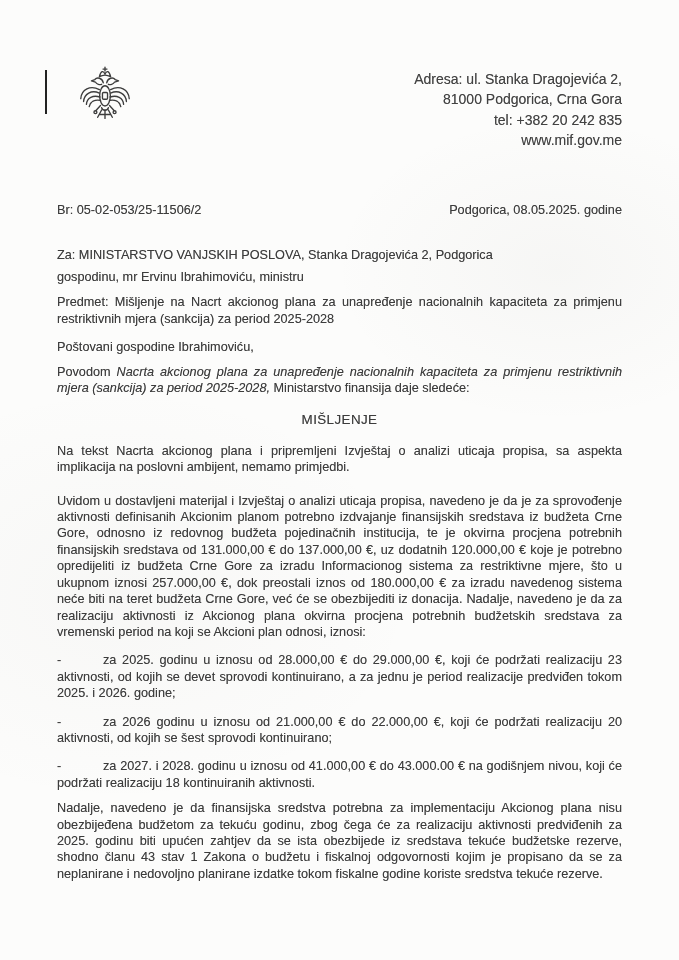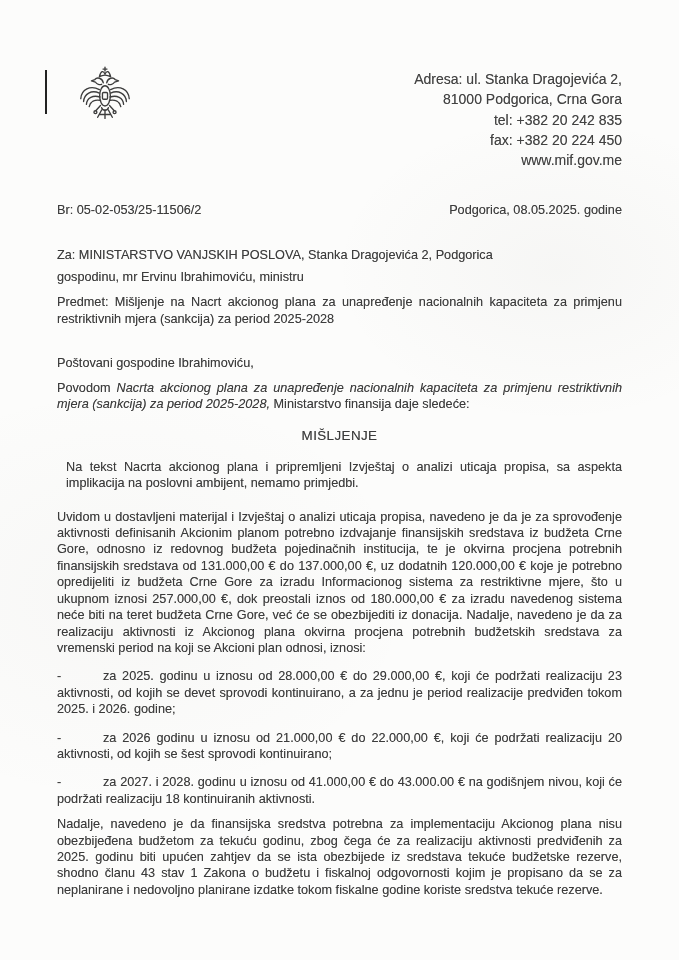--- a/index.html
+++ b/index.html
@@ -26,25 +26,25 @@
   .brand svg{display:block;width:60px;height:62px;margin-left:12px;}
   .brand-name{font-size:16px;line-height:1.38;margin-top:3px;letter-spacing:0.2px;}
   .contact{text-align:right;font-size:14px;line-height:1.45;margin-top:3px;color:#424242;}
   .ref-row{display:flex;justify-content:space-between;margin-top:24px;text-align:center;}
   .recipient{margin-top:26px;line-height:22px;}
   b{font-weight:400;}
   p{margin:0;}
   .just{text-align:justify;}
   .subject{margin-top:6px;}
   .related{margin-top:5px;}
-  .salutation{margin-top:28px;}
+  .salutation{margin-top:12px;}
   .intro{margin-top:8px;}
   .intro .it{font-style:italic;}
   .heading{margin:16px 0 14px 0;text-align:center;font-weight:400;font-size:13.4px;letter-spacing:0.4px;}
-  .p1{margin-top:0;margin-left:9px;}
+  .p1{margin-top:0;}
   .p2{margin-top:17px;}
   .bullet{margin-top:12px;}
   .bullet .dash{display:inline-block;width:46px;}
   .closing{margin-top:9px;}
 </style>
 </head>
 <body>
 
 <div class="page">
 
@@ -71,21 +71,20 @@
         <path d="M50 78 V93 M44 78 L37 91 M56 78 L63 91 M40 86 h20"></path>
         <path d="M42 70 L34 79 M58 70 L66 79"></path>
         <circle cx="33" cy="82" r="2.6"></circle>
         <circle cx="67" cy="82" r="2.6"></circle>
       </svg>
     </div>
     <div class="contact">
       <div>Adresa: ul. Stanka Dragojevića 2,</div>
       <div>81000 Podgorica, Crna Gora</div>
       <div>tel: +382 20 242 835</div>
-      <div>fax: +382 20 224 450</div>
       <div>www.mif.gov.me</div>
     </div>
   </header>
 
   <div class="ref-row">
     <span>Br: 05-02-053/25-11506/2</span>
     <span>Podgorica, 08.05.2025. godine</span>
   </div>
 
   <div class="recipient">

